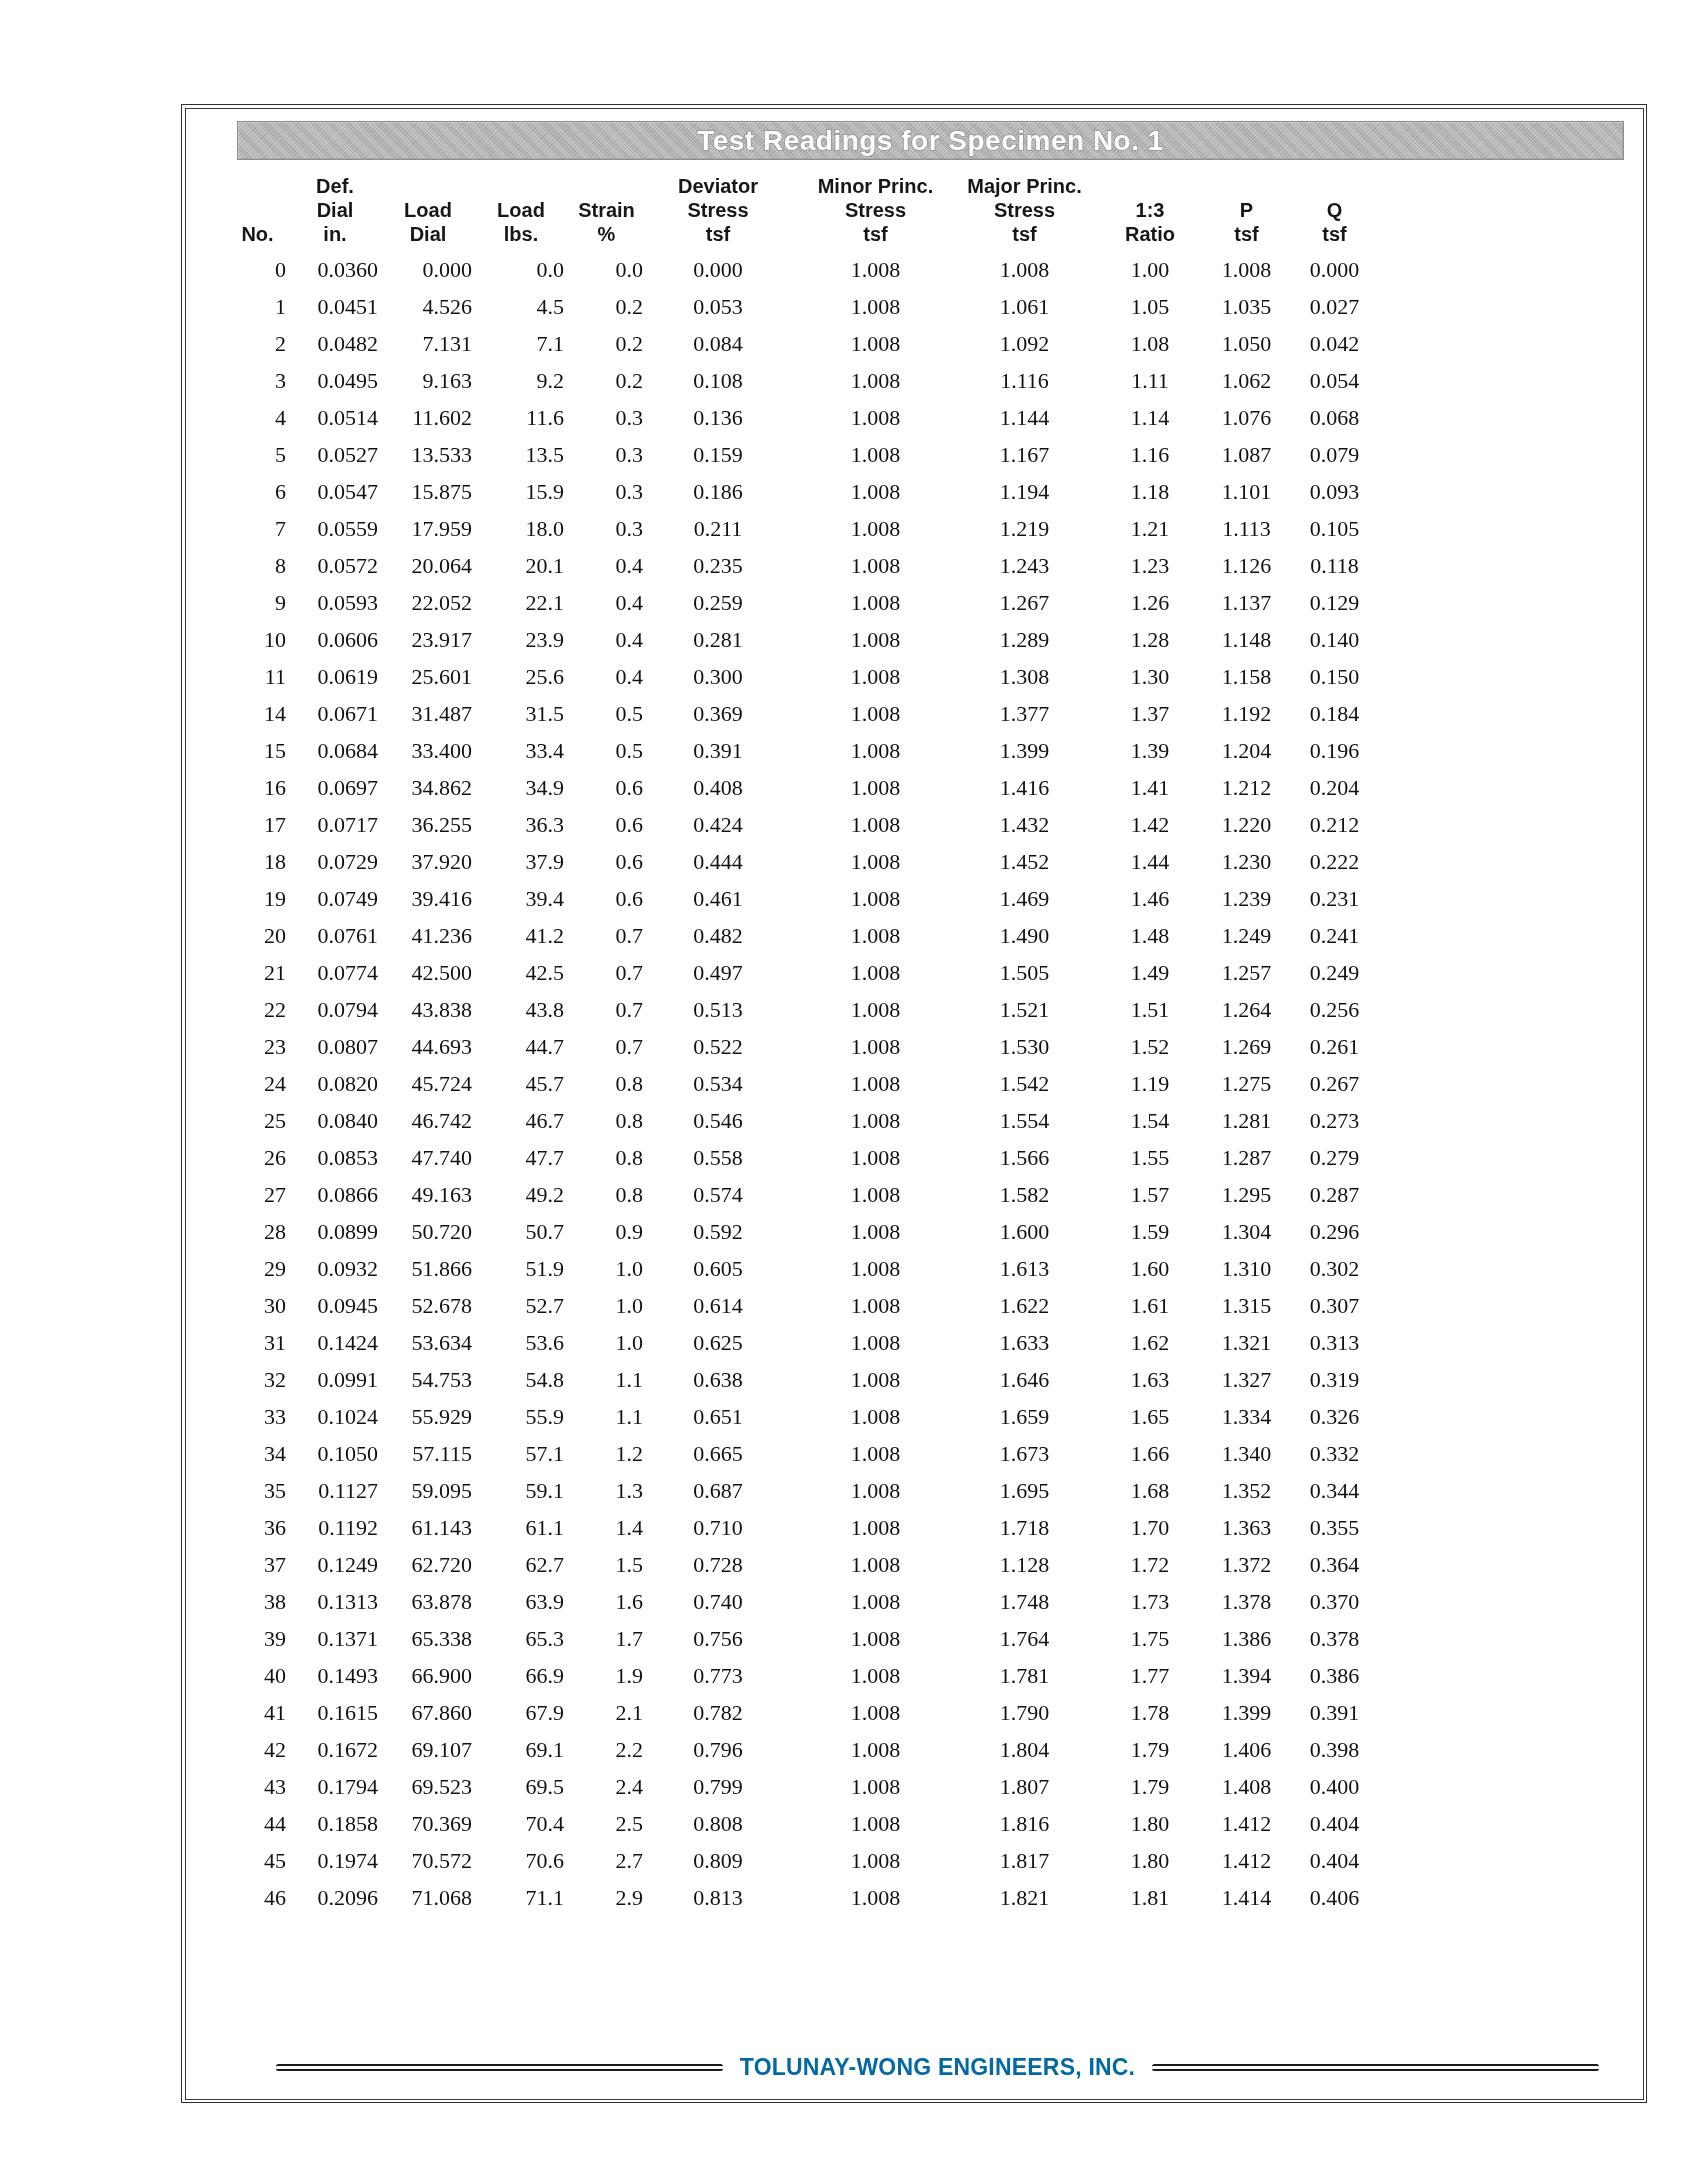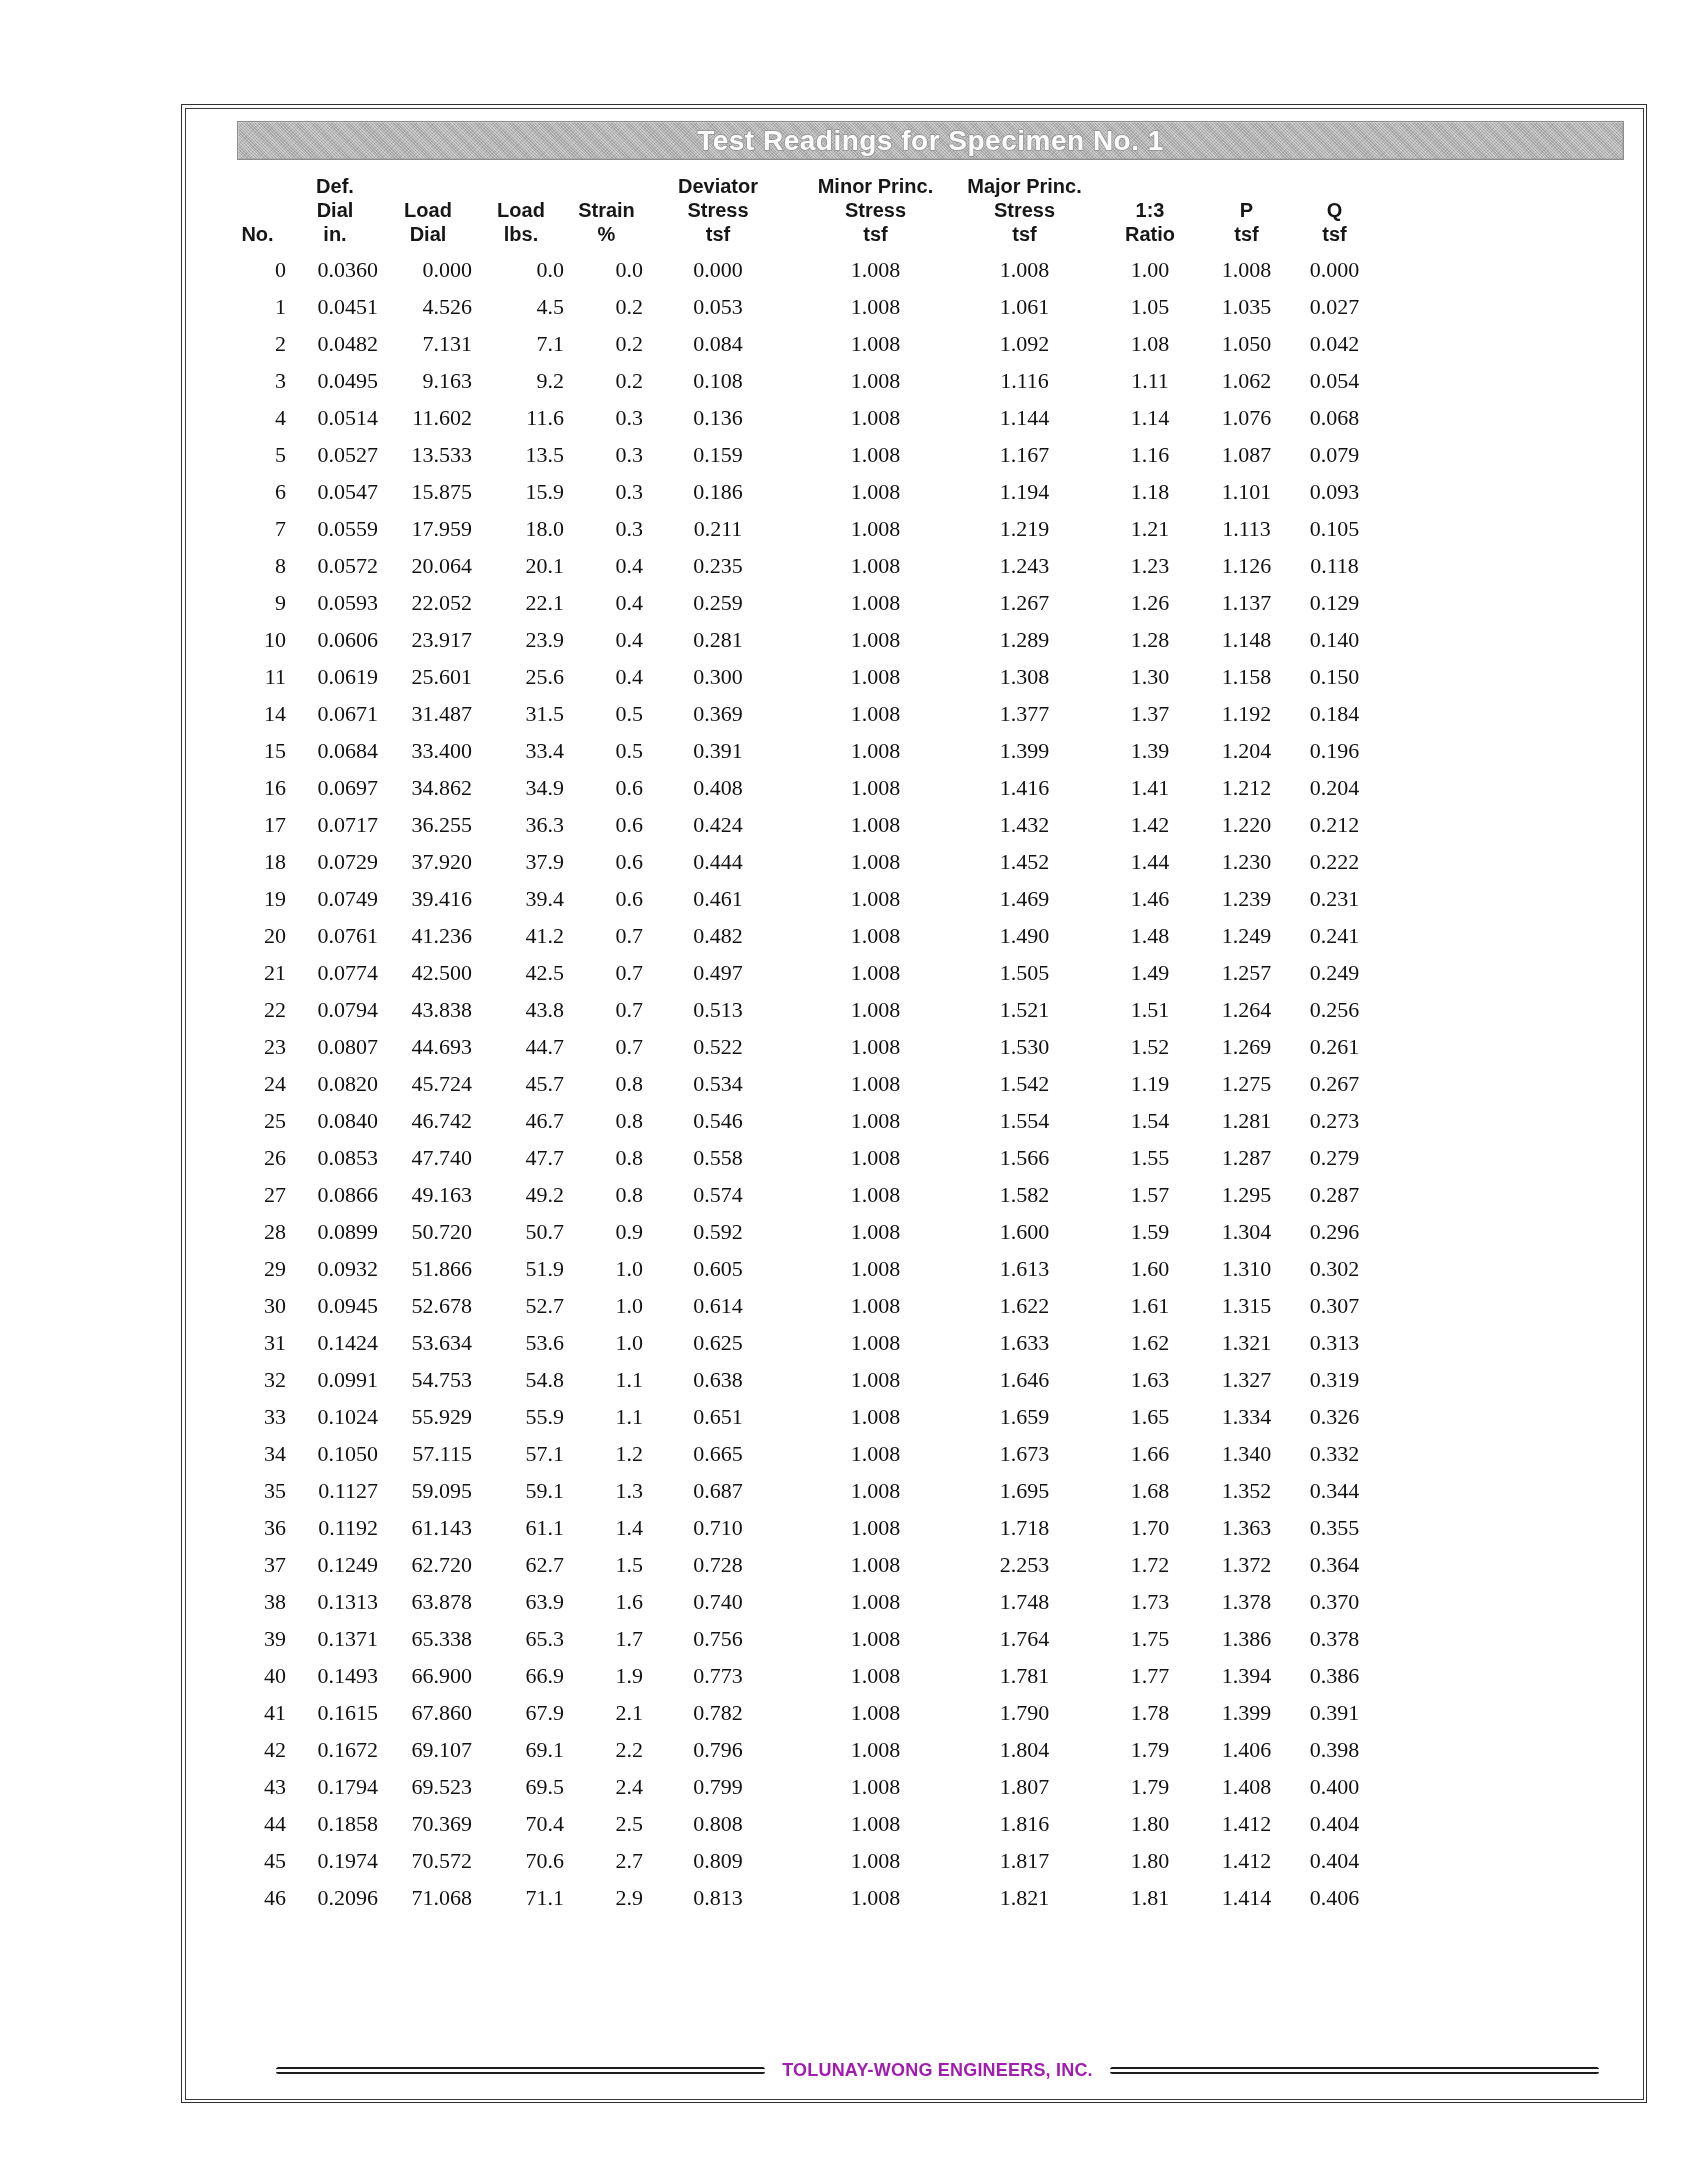--- a/index.html
+++ b/index.html
@@ -114,23 +114,23 @@
     flex: 1;
     height: 7px;
     border-top: 2.5px solid #1c1c1c;
     border-bottom: 2.5px solid #1c1c1c;
     border-radius: 2.5px;
     box-sizing: border-box;
   }
   .footer-text {
     font-family: "Liberation Sans", sans-serif;
     font-weight: bold;
-    font-size: 18px;
+    font-size: 23px;
     letter-spacing: 0.2px;
-    color: #a21caf;
+    color: #0369a1;
     white-space: nowrap;
   }
 </style>
 </head>
 <body>
 
 <div class="page">
   <div class="sheet">
 
     <div class="titlebar">
@@ -637,21 +637,21 @@
             <td class="al-c">0.355</td>
           </tr>
           <tr>
             <td class="al-r">37</td>
             <td class="al-r">0.1249</td>
             <td class="al-r">62.720</td>
             <td class="al-r">62.7</td>
             <td class="al-r">1.5</td>
             <td class="al-c">0.728</td>
             <td class="al-c">1.008</td>
-            <td class="al-c">2.253</td>
+            <td class="al-c">1.128</td>
             <td class="al-c">1.72</td>
             <td class="al-c">1.372</td>
             <td class="al-c">0.364</td>
           </tr>
           <tr>
             <td class="al-r">38</td>
             <td class="al-r">0.1313</td>
             <td class="al-r">63.878</td>
             <td class="al-r">63.9</td>
             <td class="al-r">1.6</td>

